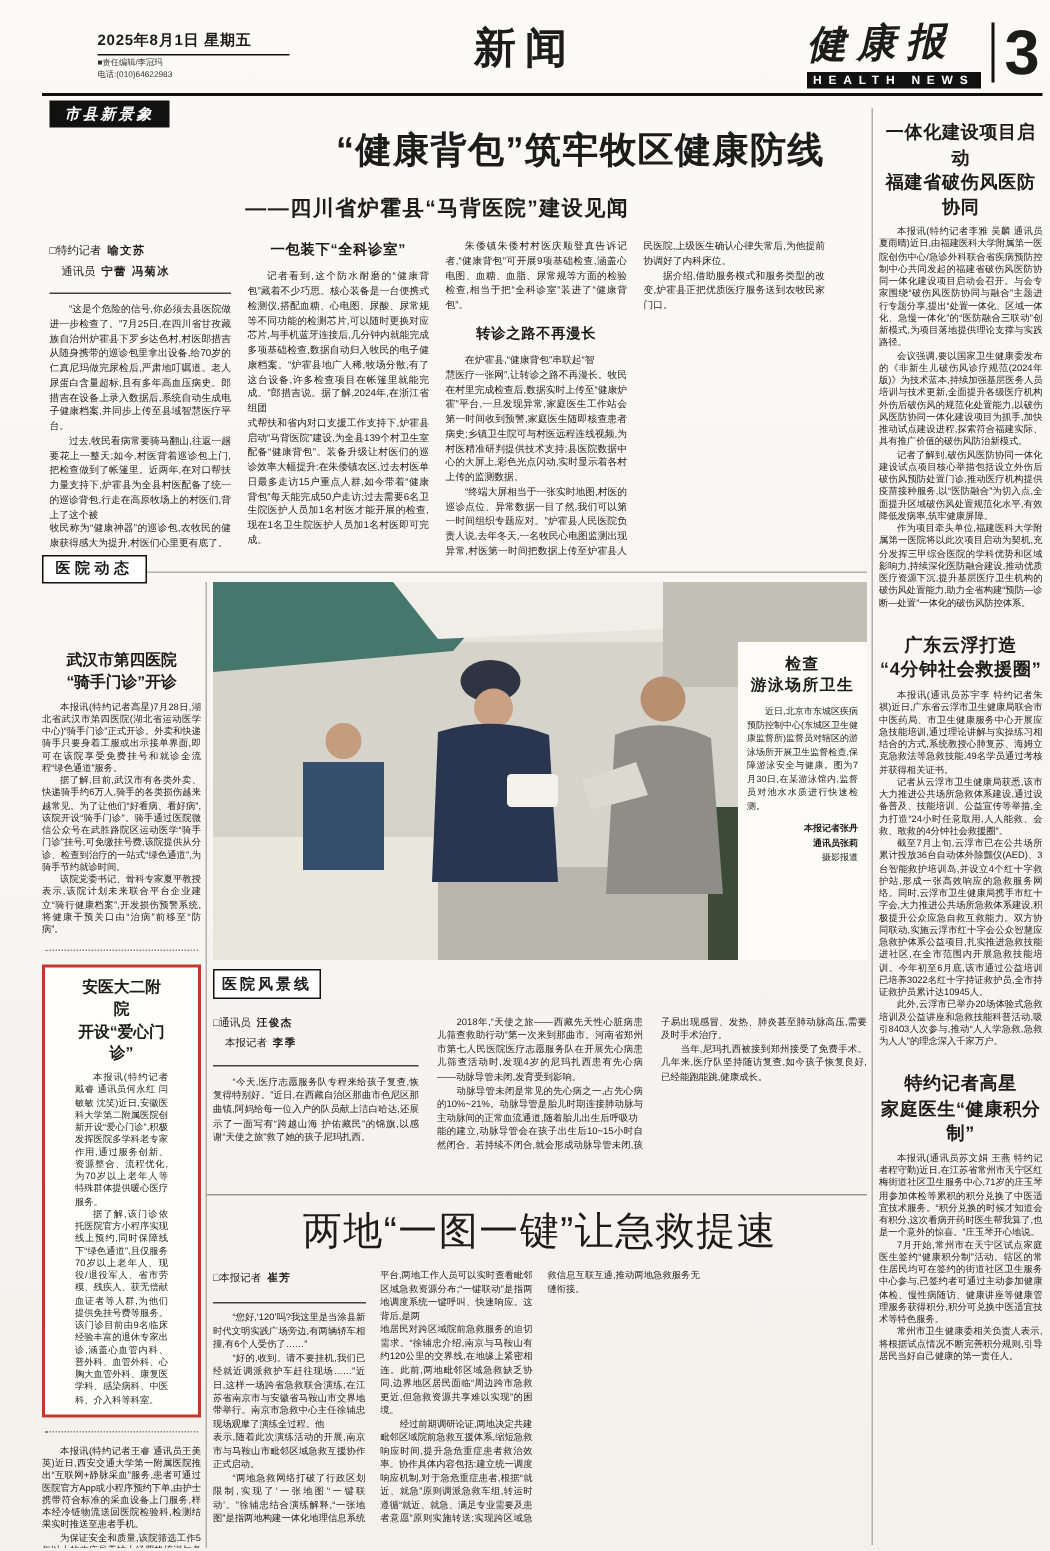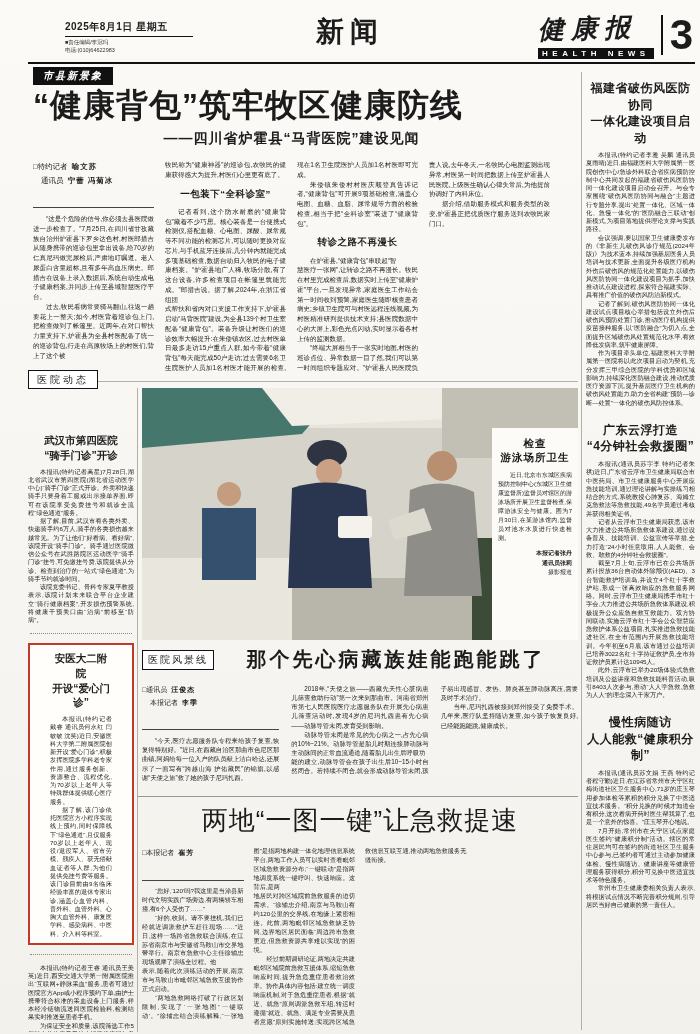--- a/index.html
+++ b/index.html
@@ -27,48 +27,48 @@
               font-size:26px; letter-spacing:7px; transform:rotate(-1.5deg); white-space:nowrap; }
   .masthead-en { background:#111; color:#fff; font-size:8px; font-weight:bold;
                  letter-spacing:4.5px; text-align:left; padding:1px 4px; margin-top:2px; }
   .pagenum-wrap { border-left:2px solid #111; padding-left:7px; margin-left:7px; }
   .page-num { font-size:42px; font-weight:900; line-height:.95; }
   .rule-top { position:absolute; left:28px; top:62px; width:667px; height:2px; background:#111; }
 
   
   .flag { position:absolute; left:33px; top:67px; background:#111; color:#fff;
           font-size:10px; font-weight:bold; font-style:italic; letter-spacing:2px; padding:2px 10px; }
-  .main-headline { position:absolute; left:33px; top:84px; width:517px; text-align:left;
-                   font-size:32px; font-weight:900; letter-spacing:1px; white-space:nowrap; }
+  .main-headline { position:absolute; left:33px; top:84px; width:517px; text-align:right;
+                   font-size:24px; font-weight:900; letter-spacing:1px; white-space:nowrap; }
   .main-dek { position:absolute; left:33px; top:130px; width:517px; text-align:center;
               font-size:14px; font-weight:bold; letter-spacing:1px; }
   .main-cols { position:absolute; left:33px; top:160px; width:517px; height:214px;
                column-count:4; column-gap:11px; column-fill:auto;
                font-size:6.5px; line-height:1.5; text-align:justify; }
-  .byline-block { border-bottom:1px solid #444; padding-bottom:20px; margin-bottom:6px;
+  .byline-block { border-bottom:1px solid #444; padding-bottom:8px; margin-bottom:6px;
                   font-size:7.5px; line-height:1.8; break-inside:avoid; text-align:left; }
   .byline-block .bl2 { padding-left:8px; }
   .byline-block b { letter-spacing:1px; }
   p.body { text-indent:13px; }
   .sub-h { font-size:9.5px; font-weight:bold; text-align:center; margin:7px 0 6px;
            break-inside:avoid; letter-spacing:.5px; }
 
   
   .right-rail { position:absolute; left:586px; top:80px; width:109px; height:952px;
                 font-size:6.2px; line-height:1.33; text-align:justify; overflow:hidden; }
   .rail-title { font-size:12px; font-weight:bold; text-align:center; line-height:1.38;
                 margin:0 0 5px; letter-spacing:.5px; }
   .rail-gap { margin-top:15px; }
   .right-rail p.body { text-indent:12px; }
 
   
   .left-rail { position:absolute; left:28px; top:370px; width:106px; height:662px;
                font-size:6.2px; line-height:1.33; text-align:justify; overflow:hidden; }
   .section-label { display:inline-block; border:1px solid #111; padding:2px 8px;
-                   font-size:10px; font-weight:normal; letter-spacing:3px; background:#fff; }
+                   font-size:10px; font-weight:bold; letter-spacing:3px; background:#fff; }
   .lr-title { font-size:10.5px; font-weight:bold; text-align:center; line-height:1.4;
               margin:0 0 5px; }
   .lr-title.first { margin-top:44px; }
   .left-rail p.body { text-indent:12px; }
   .dotted { border-top:1px dotted #888; margin:9px 2px; }
   .red-box { border:2px solid #c0392b; padding:6px 20px 5px; background:#fffefb; }
 
   
   .photo { position:absolute; left:142px; top:388px; width:436px; height:252px;
            background:#c9c7bf; overflow:hidden; }
@@ -76,21 +76,21 @@
   .photo-caption { position:absolute; right:0; top:40px; bottom:0; width:86px;
                    background:#fcfbf8; padding:8px 6px 5px; }
   .cap-title { font-size:10.5px; font-weight:bold; text-align:center; line-height:1.35;
                letter-spacing:1px; }
   .cap-body { font-size:6px; line-height:1.5; text-align:justify; margin-top:7px; text-indent:12px; }
   .cap-credit { margin-top:6px; font-size:6px; line-height:1.55; text-align:right; }
 
   
   .scenic { position:absolute; left:142px; top:646px; width:436px; }
   .scenic-head { display:flex; align-items:center; }
-  .scenic-label { border:1px solid #111; padding:2px 5px; font-size:10px; font-weight:normal;
+  .scenic-label { border:1px solid #111; padding:2px 5px; font-size:10px; font-weight:bold;
                   letter-spacing:2px; background:#fff; white-space:nowrap; }
   .scenic-headline { flex:1; text-align:center; font-size:20px; font-weight:600;
                      letter-spacing:3px; white-space:nowrap; }
   .scenic-cols { margin-top:11px; height:102px; column-count:3; column-gap:12px; column-fill:auto;
                  font-size:6.3px; line-height:1.45; text-align:justify; overflow:hidden; }
   .scenic-cols .byline-block { font-size:7px; }
   .rule-mid { position:absolute; left:137px; top:796px; width:441px; height:1px; background:#9b988f; }
   .rule-under-main { position:absolute; left:28px; top:381px; width:550px; height:1px; background:#b3b0a8; }
 
   
@@ -145,40 +145,40 @@
     <div class="sub-h">转诊之路不再漫长</div>
     <p class="body">在炉霍县,“健康背包”串联起“智</p>
     <p class="body" style="text-indent:0">慧医疗一张网”,让转诊之路不再漫长。牧民在村里完成检查后,数据实时上传至“健康炉霍”平台,一旦发现异常,家庭医生工作站会第一时间收到预警,家庭医生随即核查患者病史;乡镇卫生院可与村医远程连线视频,为村医精准研判提供技术支持;县医院数据中心的大屏上,彩色光点闪动,实时显示着各村上传的监测数据。</p>
     <p class="body">“终端大屏相当于一张实时地图,村医的巡诊点位、异常数据一目了然,我们可以第一时间组织专题应对。”炉霍县人民医院负责人说,去年冬天,一名牧民心电图监测出现异常,村医第一时间把数据上传至炉霍县人民医院,上级医生确认心律失常后,为他提前协调好了内科床位。</p>
     <p class="body">据介绍,借助服务模式和服务类型的改变,炉霍县正把优质医疗服务送到农牧民家门口。</p>
   </div>
   <div class="rule-under-main"></div>
 
   <div class="right-rail">
     <div class="rail-title">
+      <div>一体化建设项目启动</div>
       <div>福建省破伤风医防协同</div>
-      <div>一体化建设项目启动</div>
     </div>
     <p class="body">本报讯(特约记者李雅 吴麟 通讯员夏雨晴)近日,由福建医科大学附属第一医院创伤中心/急诊外科联合省疾病预防控制中心共同发起的福建省破伤风医防协同一体化建设项目启动会召开。与会专家围绕“破伤风医防协同与融合”主题进行专题分享,提出“处置一体化、区域一体化、急慢一体化”的“医防融合三联动”创新模式,为项目落地提供理论支撑与实践路径。</p>
     <p class="body">会议强调,要以国家卫生健康委发布的《非新生儿破伤风诊疗规范(2024年版)》为技术蓝本,持续加强基层医务人员培训与技术更新,全面提升各级医疗机构外伤后破伤风的规范化处置能力,以破伤风医防协同一体化建设项目为抓手,加快推动试点建设进程,探索符合福建实际、具有推广价值的破伤风防治新模式。</p>
     <p class="body">记者了解到,破伤风医防协同一体化建设试点项目核心举措包括设立外伤后破伤风预防处置门诊,推动医疗机构提供疫苗接种服务,以“医防融合”为切入点,全面提升区域破伤风处置规范化水平,有效降低发病率,筑牢健康屏障。</p>
     <p class="body">作为项目牵头单位,福建医科大学附属第一医院将以此次项目启动为契机,充分发挥三甲综合医院的学科优势和区域影响力,持续深化医防融合建设,推动优质医疗资源下沉,提升基层医疗卫生机构的破伤风处置能力,助力全省构建“预防—诊断—处置”一体化的破伤风防控体系。</p>
 
     <div class="rail-title rail-gap">
       <div>广东云浮打造</div>
       <div>“4分钟社会救援圈”</div>
     </div>
     <p class="body">本报讯(通讯员苏宇李 特约记者朱祺)近日,广东省云浮市卫生健康局联合市中医药局、市卫生健康服务中心开展应急技能培训,通过理论讲解与实操练习相结合的方式,系统教授心肺复苏、海姆立克急救法等急救技能,49名学员通过考核并获得相关证书。</p>
     <p class="body">记者从云浮市卫生健康局获悉,该市大力推进公共场所急救体系建设,通过设备普及、技能培训、公益宣传等举措,全力打造“24小时任意取用,人人能救、会救、敢救的4分钟社会救援圈”。</p>
     <p class="body">截至7月上旬,云浮市已在公共场所累计投放36台自动体外除颤仪(AED)、3台智能救护培训岛,并设立4个红十字救护站,形成一张高效响应的急救服务网络。同时,云浮市卫生健康局携手市红十字会,大力推进公共场所急救体系建设,积极提升公众应急自救互救能力。双方协同联动,实施云浮市红十字会公众智慧应急救护体系公益项目,扎实推进急救技能进社区,在全市范围内开展急救技能培训。今年初至6月底,该市通过公益培训已培养3022名红十字持证救护员,全市持证救护员累计达10945人。</p>
     <p class="body">此外,云浮市已举办20场体验式急救培训及公益讲座和急救技能科普活动,吸引8403人次参与,推动“人人学急救,急救为人人”的理念深入千家万户。</p>
 
     <div class="rail-title rail-gap">
-      <div>慢性病随访</div>
-      <div>人人能救“健康积分制”</div>
+      <div>特约记者高星</div>
+      <div>家庭医生“健康积分制”</div>
     </div>
     <p class="body">本报讯(通讯员苏文娟 王燕 特约记者程守勤)近日,在江苏省常州市天宁区红梅街道社区卫生服务中心,71岁的庄玉琴用参加体检等累积的积分兑换了中医适宜技术服务。“积分兑换的时候才知道会有积分,这次看病开药时医生帮我算了,也是一个意外的惊喜。”庄玉琴开心地说。</p>
     <p class="body">7月开始,常州市在天宁区试点家庭医生签约“健康积分制”活动。辖区的常住居民均可在签约的街道社区卫生服务中心参与,已签约者可通过主动参加健康体检、慢性病随访、健康讲座等健康管理服务获得积分,积分可兑换中医适宜技术等特色服务。</p>
     <p class="body">常州市卫生健康委相关负责人表示,将根据试点情况不断完善积分规则,引导居民当好自己健康的第一责任人。</p>
   </div>
 
   <div class="left-rail">
     <span class="section-label">医院动态</span>
 
     <div class="lr-title first">
@@ -237,21 +237,20 @@
         <div><b>本报记者张丹</b></div>
         <div><b>通讯员张莉</b></div>
         <div>摄影报道</div>
       </div>
     </div>
   </div>
 
   <div class="scenic">
     <div class="scenic-head">
       <span class="scenic-label">医院风景线</span>
-      <div class="scenic-headline">那个先心病藏族娃能跑能跳了</div>
     </div>
     <div class="scenic-cols">
       <div class="byline-block">
         <div><span>□通讯员</span>&nbsp;&nbsp;<b>汪俊杰</b></div>
         <div class="bl2"><span>本报记者</span>&nbsp;&nbsp;<b>李季</b></div>
       </div>
       <p class="body">“今天,医疗志愿服务队专程来给孩子复查,恢复得特别好。”近日,在西藏自治区那曲市色尼区那曲镇,阿妈给每一位入户的队员献上洁白哈达,还展示了一面写有“跨越山海 护佑藏民”的锦旗,以感谢“天使之旅”救了她的孩子尼玛扎西。</p>
       <p class="body">2018年,“天使之旅——西藏先天性心脏病患儿筛查救助行动”第一次来到那曲市。河南省郑州市第七人民医院医疗志愿服务队在开展先心病患儿筛查活动时,发现4岁的尼玛扎西患有先心病——动脉导管未闭,发育受到影响。</p>
       <p class="body">动脉导管未闭是常见的先心病之一,占先心病的10%~21%。动脉导管是胎儿时期连接肺动脉与主动脉间的正常血流通道,随着胎儿出生后呼吸功</p>
       <p class="body" style="text-indent:0">能的建立,动脉导管会在孩子出生后10~15小时自然闭合。若持续不闭合,就会形成动脉导管未闭,孩子易出现感冒、发热、肺炎甚至肺动脉高压,需要及时手术治疗。</p>

